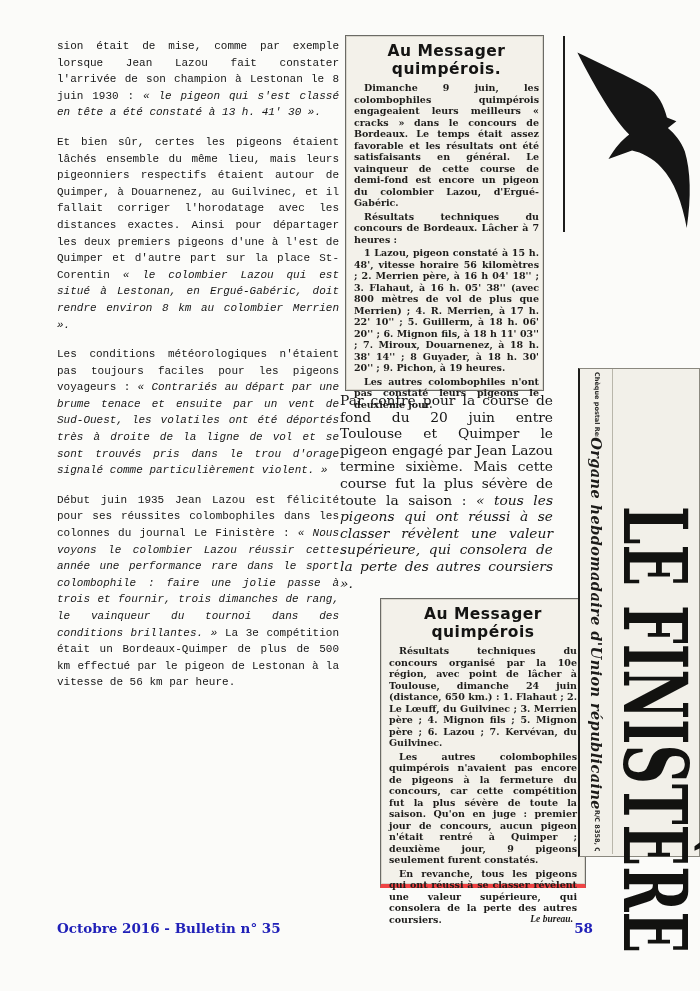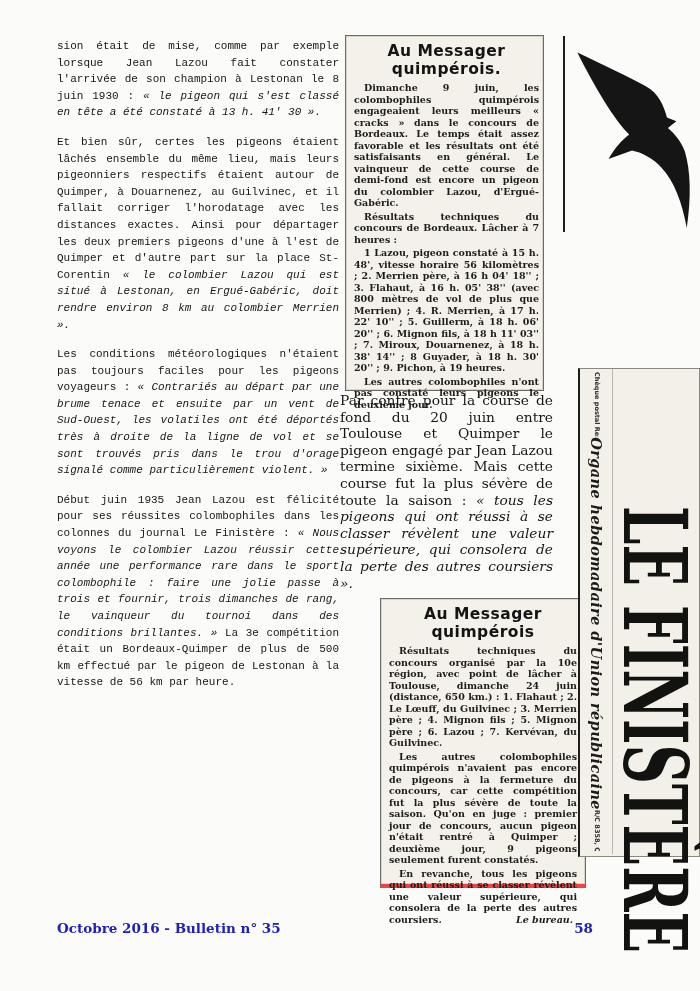--- a/index.html
+++ b/index.html
@@ -15,21 +15,21 @@
   
   .clipping{position:absolute;background:#f3f1ea;border:1px solid #6b6b66;
             box-shadow:0 0 0 1px #d8d5cc inset;color:#1d1c1a;
             font-family:"DejaVu Serif", serif;font-weight:bold;}
   .clip1{left:345px;top:35px;width:199px;height:356px;padding:5px 4px 4px 8px;box-sizing:border-box;}
   .clip2{left:345px;top:598px;width:206px;height:290px;padding:5px 8px 4px 8px;box-sizing:border-box;
          border-bottom:4px solid #ef4444;margin-left:35px;}
   .clipping h2{margin:1px 0 4px 0;text-align:center;font-family:"DejaVu Sans", sans-serif;
                font-size:15.5px;letter-spacing:0.5px;font-weight:bold;color:#141413;}
   .clipping p{margin:2px 0 0 0;font-size:9.5px;line-height:11.5px;text-align:justify;text-indent:10px;}
-  .sig{display:inline-block;float:right;font-style:italic;font-weight:bold;padding-right:4px;}
+  .sig{display:inline-block;float:right;font-style:italic;font-weight:bold;padding-right:4px;font-family:Liberation Serif, serif;}
 
   
   .mid-para{position:absolute;left:340px;top:392px;width:213px;margin:0;color:#161616;
             font-size:13.8px;line-height:16.6px;text-align:justify;}
 
   
   .masthead{position:absolute;left:578px;top:368px;width:119px;height:487px;
             background:#f2f0e9;border:1px solid #8a887f;border-left:2px solid #1d1d1b;}
   .masthead-inner{position:absolute;top:0;left:117px;width:485px;height:115px;
             transform:rotate(90deg);transform-origin:0 0;display:flex;flex-direction:column;}

